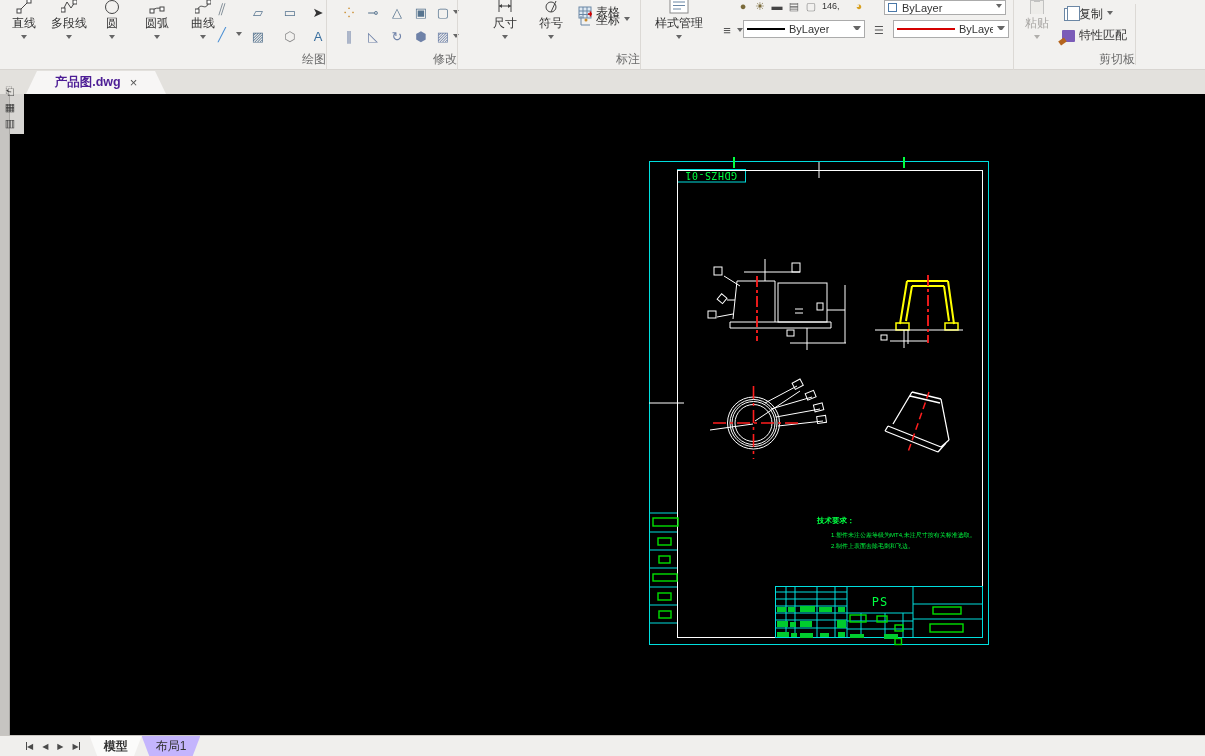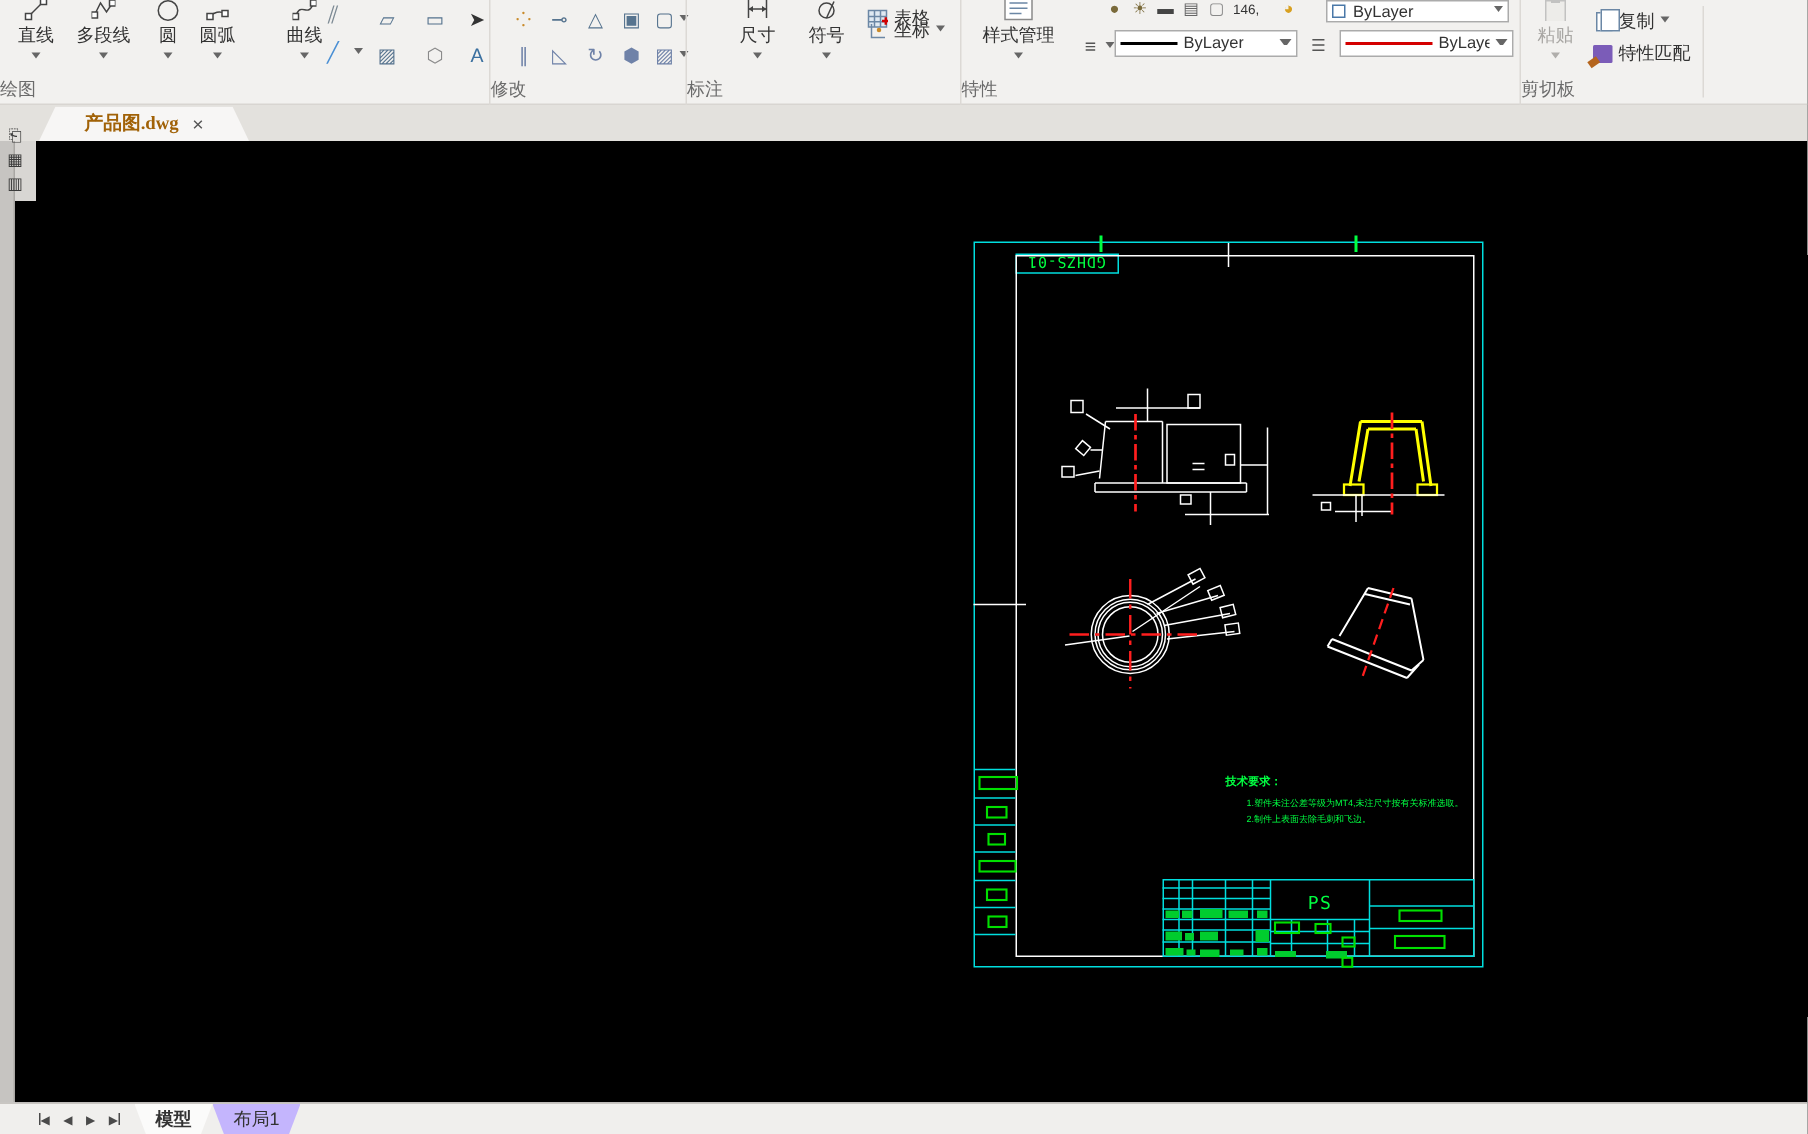--- a/index.html
+++ b/index.html
@@ -4,21 +4,21 @@
 <style>
   * { margin:0; padding:0; box-sizing:border-box; }
   html,body { width:1205px; height:756px; font-family:"Liberation Sans",sans-serif; }
   .app { position:relative; width:1205px; height:756px; background:#f0eeec; overflow:hidden; }
 
   
   .ribbon { position:absolute; left:0; top:0; width:1205px; height:70px; background:#f2f1ef; border-bottom:1px solid #d8d5d1; }
   .panel { position:absolute; top:0; height:70px; }
   .panel + .panel { border-left:1px solid #dcd9d5; }
   .pdiv { position:absolute; top:4px; bottom:4px; width:1px; background:#dcd9d5; }
-  .plabel { position:absolute; bottom:2px; left:0; right:0; text-align:left; font-size:12px; color:#6b6b6b; }
+  .plabel { position:absolute; bottom:2px; left:0; right:0; text-align:right; font-size:12px; color:#6b6b6b; }
   .bigbtn { position:absolute; top:0; height:52px; display:flex; flex-direction:column; align-items:center; cursor:pointer; }
   .bicon { height:16px; margin-top:-2px; overflow:hidden; }
   .blabel { font-size:12px; color:#333; white-space:nowrap; margin-top:1px; }
   .dda { width:0; height:0; border:3px solid transparent; border-top:4px solid #666; margin-top:3px; }
   .sicon { position:absolute; width:20px; height:20px; display:flex; align-items:center; justify-content:center;
            font-size:13px; color:#57748f; cursor:pointer; }
   .sicon.g2 { color:#6f82a8; }
   .mini-dda { position:absolute; width:0; height:0; border:3px solid transparent; border-top:4px solid #666; }
   .combo { position:absolute; height:18px; background:#fff; border:1px solid #ababab; display:flex; align-items:center; padding:0 3px; cursor:pointer; }
   .combo .ls { height:2px; background:#000; width:38px; margin-right:4px; flex:none; }
@@ -37,21 +37,21 @@
   .pasteicon { width:14px; height:15px; border:1px solid #8a8a8a; background:#e8e6e2; position:relative; }
   .pasteicon:before { content:""; position:absolute; left:3px; top:-2px; width:6px; height:3px; background:#8a8a8a; }
   .brushicon { width:13px; height:12px; background:#7b5cb8; position:relative; border-radius:1px; }
   .brushicon:before { content:""; position:absolute; left:-3px; bottom:-2px; width:7px; height:5px; background:#b5651d; transform:rotate(-35deg); }
 
   
   .tabbar { position:absolute; left:0; top:70px; width:1205px; height:24px; background:#e3e1dd; }
   .doctab { position:absolute; left:26px; top:1px; width:140px; height:23px; background:#f7f6f5;
             clip-path:polygon(0 100%, 11px 0, calc(100% - 11px) 0, 100% 100%);
             display:flex; align-items:center; justify-content:center; gap:9px; cursor:pointer; }
-  .doctab .t { font-size:12.5px; font-weight:bold; color:#a16207;font-family:Liberation Serif, serif; }
+  .doctab .t { font-size:12.5px; font-weight:bold; color:#4c1d95; }
   .doctab .x { font-size:13px; color:#555; cursor:pointer; line-height:10px; }
 
   
   .canvas { position:absolute; left:0; top:94px; width:1205px; height:641px; background:#000; }
   .left-strip { position:absolute; left:0; top:0; width:10px; height:641px; background:#c6c4c1; border-right:1px solid #a9a7a4; }
   .left-icons-bg { position:absolute; left:0; top:0; width:24px; height:40px; background:#d8d6d3; }
   .side-icons { position:absolute; left:1px; top:-10px; width:22px; display:flex; flex-direction:column; gap:1px; z-index:5; }
   .side-ico { width:18px; height:15px; font-size:11px; color:#3a3a3a; text-align:center; line-height:15px; cursor:pointer; }
   svg.draw { position:absolute; left:0; top:0; }
 
@@ -91,21 +91,21 @@
         <span class="blabel">多段线</span>
         <span class="dda"></span>
       </div>
       <div class="bigbtn" style="left:96px;width:32px">
         <svg class="bicon" width="16" height="16">
             <circle cx="8" cy="9" r="6.5" stroke="#444" fill="none"></circle>
           </svg>
         <span class="blabel">圆</span>
         <span class="dda"></span>
       </div>
-      <div class="bigbtn" style="left:126px;width:38px">
+      <div class="bigbtn" style="left:138px;width:38px">
         <svg class="bicon" width="16" height="16">
             <path d="M3,13 A8 8 0 0 1 13,11" stroke="#444" fill="none"></path>
             <rect x="1" y="11" width="4" height="4" fill="#fff" stroke="#444"></rect>
             <rect x="11" y="9" width="4" height="4" fill="#fff" stroke="#444"></rect>
           </svg>
         <span class="blabel">圆弧</span>
         <span class="dda"></span>
       </div>
       <div class="bigbtn" style="left:184px;width:38px">
         <svg class="bicon" width="16" height="16">
@@ -213,21 +213,20 @@
         <span class="ls"></span>
         <span class="cv">ByLayer</span>
         <span class="dda"></span>
       </div>
       <div class="sicon" style="left:228px;top:20px;color:#555;font-size:11px">☰</div>
       <div class="combo" style="left:252px;top:20px;width:116px">
         <span class="ls red"></span>
         <span class="cv" style="width:34px">ByLayer</span>
         <span class="dda"></span>
       </div>
-      <div class="plabel">特性</div>
     </div>
 
     <div class="panel" style="left:1013px;width:122px">
       <div class="bigbtn" style="left:6px;width:34px">
         <div class="bicon" style="padding-top:2px">
             <div class="pasteicon" style="opacity:.45"></div>
           </div>
         <span class="blabel graybtn">粘贴</span>
         <span class="dda" style="border-top-color:#b0aeab"></span>
       </div>

